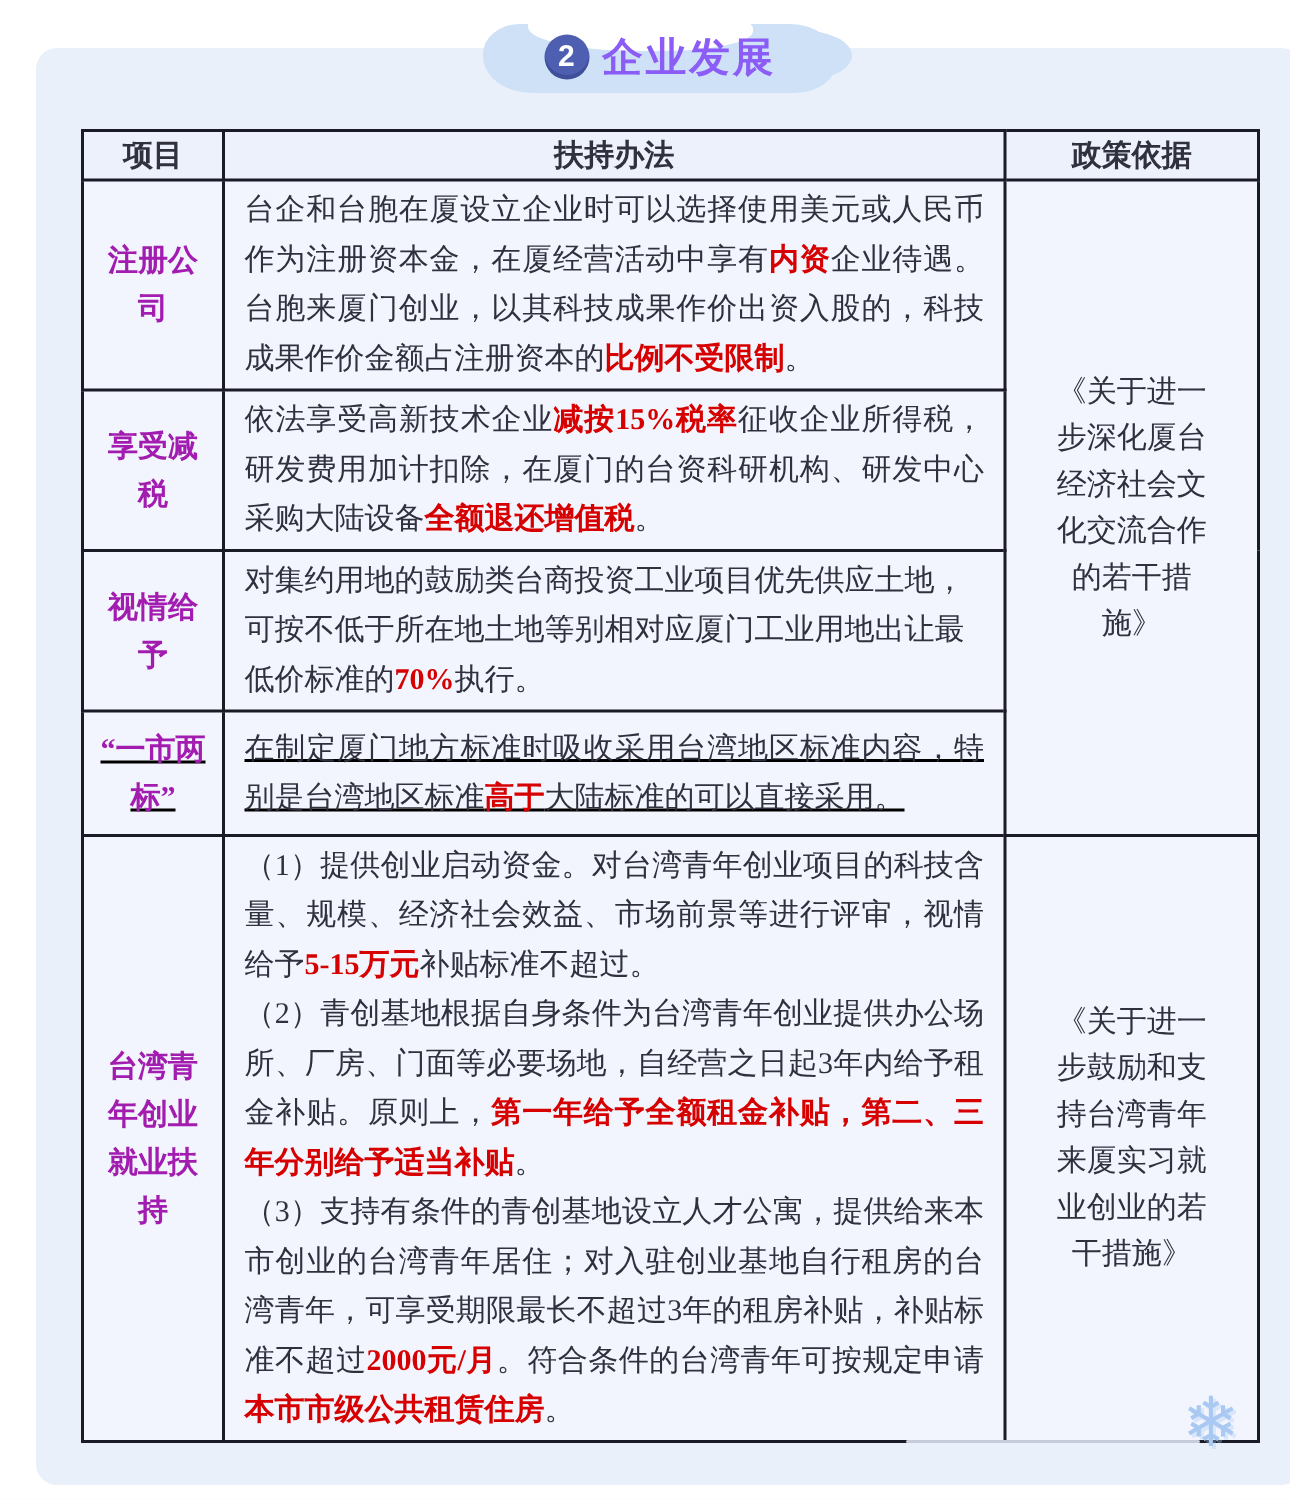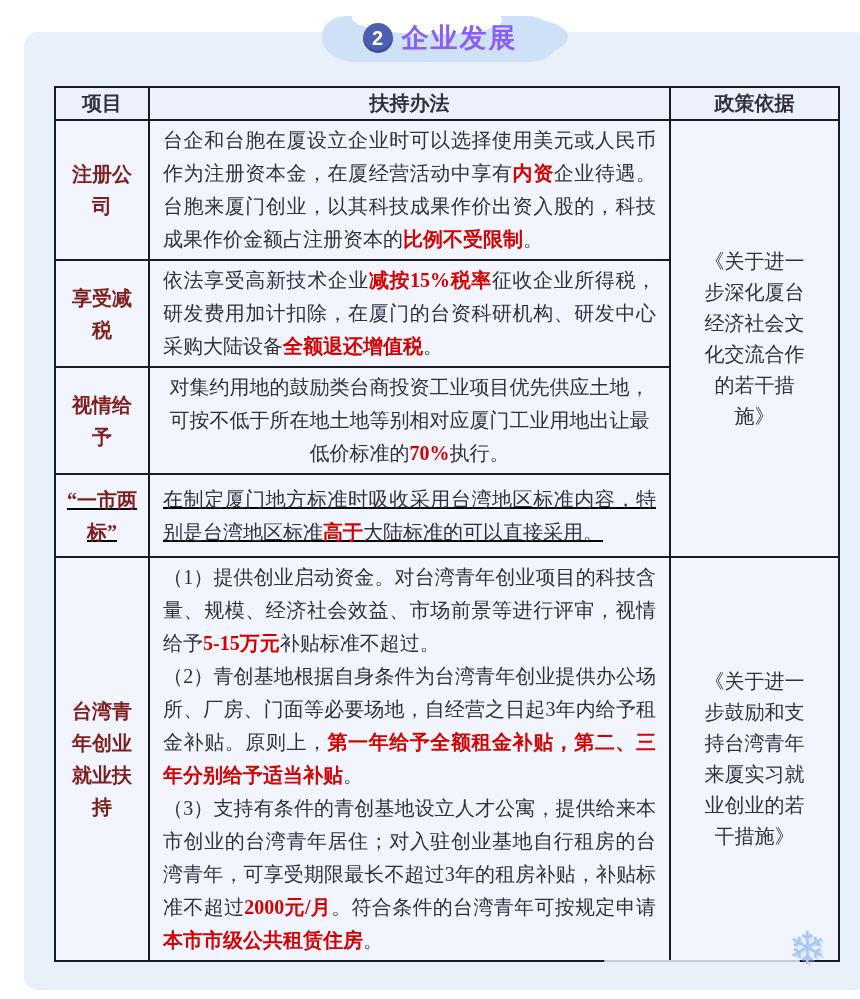--- a/index.html
+++ b/index.html
@@ -65,27 +65,27 @@
     background: #f2f5fd;
     color: #30303f;
   }
   .policy thead th {
     height: 33px; font-size: 20px; font-weight: bold;
     text-align: center; background: #edf1fb; padding: 1px 0;
   }
   td.item {
     text-align: center; vertical-align: middle;
     font-weight: bold; font-size: 20px; line-height: 32px;
-    padding: 0 9px; color: #7f1d1d;
+    padding: 0 9px; color: #a21caf;
   }
   td.method {
     font-size: 20px; line-height: 33px;
     padding: 3px 13px; text-align: justify; vertical-align: middle;
   }
-  td.method.center { text-align: center; margin-top: 20px; }
+  td.method.center { text-align: left; margin-top: 20px; }
   td.method .para { margin: 0; }
   td.policy-ref {
     text-align: center; vertical-align: middle;
     font-size: 20px; line-height: 31px; padding: 0 28px;
   }
   .red { color: #d60000; font-weight: bold; }
 
   tr.r1 { height: 130px; }
   tr.r2 { height: 86px; padding-left: 28px; }
   tr.r3 { height: 98px; }

